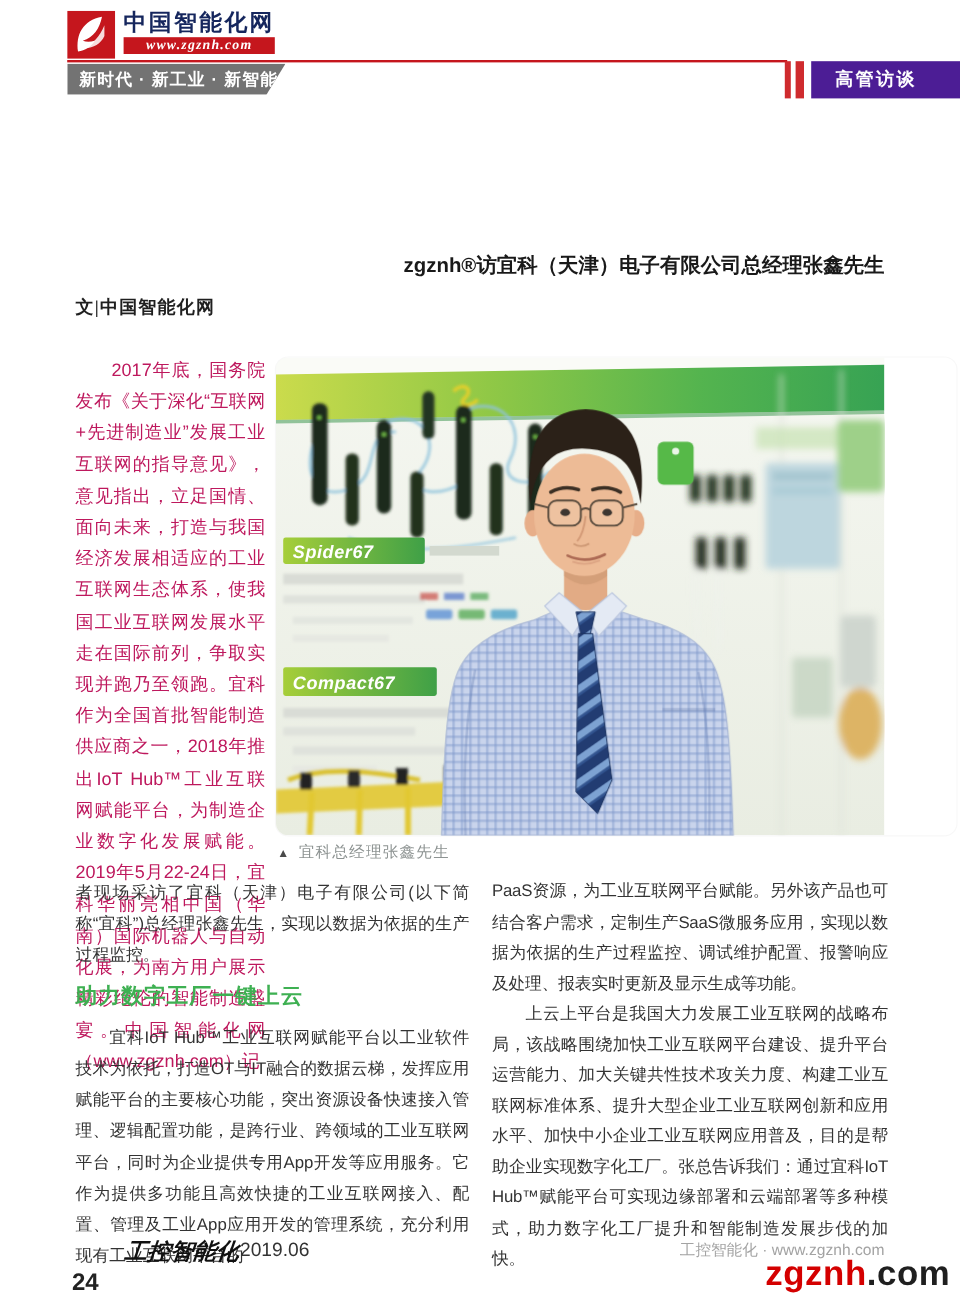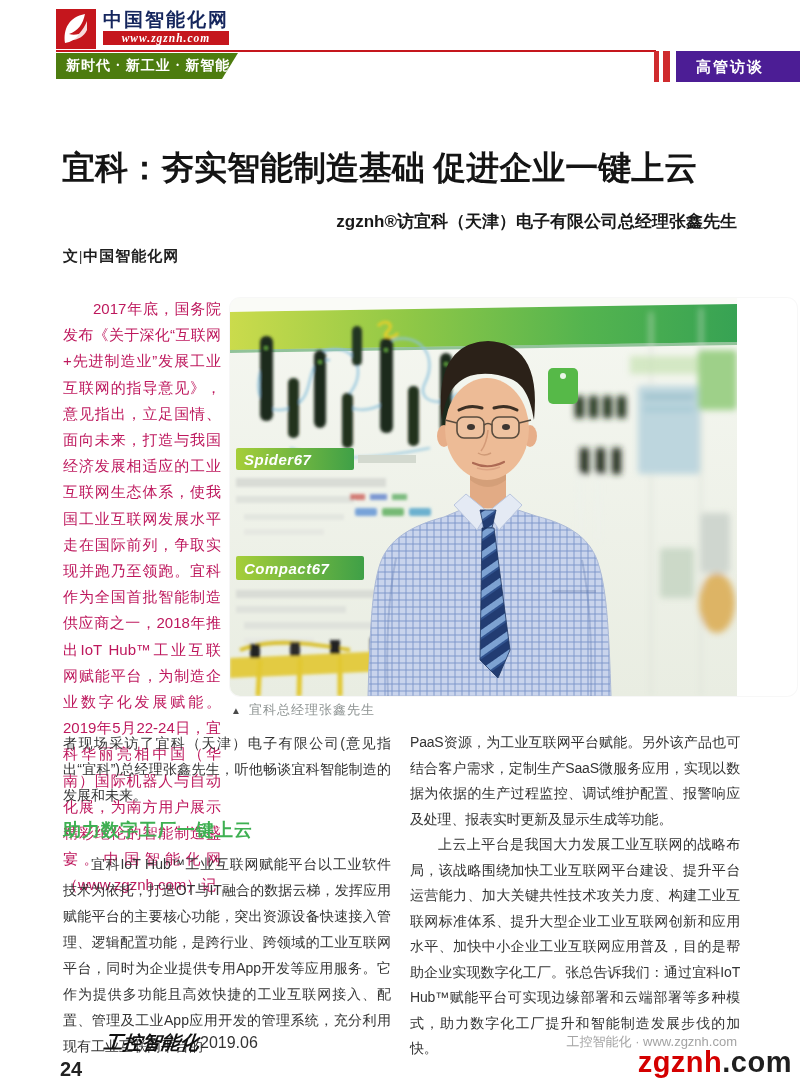--- a/index.html
+++ b/index.html
@@ -9,24 +9,24 @@
   
   .logo-wrap{position:absolute;left:56px;top:9px;display:flex;gap:7px;align-items:flex-start;}
   .logo-square{width:40px;height:40px;flex:0 0 auto;}
   .logo-texts{display:flex;flex-direction:column;justify-content:flex-end;}
   .site-name{font-family:"Liberation Serif","DejaVu Serif",serif;font-size:19px;font-weight:bold;
              color:#15265d;letter-spacing:2px;line-height:22px;}
   .site-url-bar{margin-top:0;background:#c5161d;color:#fff;font-family:"Liberation Serif",serif;
                 font-size:11.5px;font-weight:bold;font-style:italic;letter-spacing:1px;
                 padding:1px 5px;text-align:center;align-self:stretch;}
   .hairline{position:absolute;left:56px;top:50px;width:600px;height:2px;background:#c5161d;}
-  .banner-left{position:absolute;left:56px;top:53px;height:26px;width:182px;background:#4d7c0f;
+  .banner-left{position:absolute;left:56px;top:53px;height:26px;width:182px;background:#737373;
                color:#fff;font-size:14px;font-weight:bold;line-height:26px;padding-left:10px;
                letter-spacing:1px;box-sizing:border-box;
-               clip-path:polygon(0 0,100% 0,calc(100% - 16px) 100%,0 100%);font-family:Liberation Serif, serif;}
+               clip-path:polygon(0 0,100% 0,calc(100% - 16px) 100%,0 100%);}
   .stripe{position:absolute;top:51px;height:31px;background:#cf2b2e;}
   .stripe-a{left:654px;width:5px;}
   .stripe-b{left:663px;width:7px;}
   .banner-right{position:absolute;left:676px;right:0;top:51px;height:31px;background:#4c1d95;
                 color:#fff;font-size:15px;font-weight:bold;line-height:31px;padding-left:20px;
                 letter-spacing:2px;}
 
   
   .title{position:absolute;left:62px;top:146px;width:678px;white-space:nowrap;
          font-family:"Liberation Serif","DejaVu Serif",serif;font-size:33px;font-weight:bold;
@@ -82,21 +82,20 @@
       <span class="site-url-bar">www.zgznh.com</span>
     </div>
   </div>
 
   <div class="hairline"></div>
   <div class="banner-left">新时代 · 新工业 · 新智能</div>
   <div class="stripe stripe-a"></div>
   <div class="stripe stripe-b"></div>
   <div class="banner-right">高管访谈</div>
 
-  <h1 class="title" style="margin:0;">宜科：夯实智能制造基础 促进企业一键上云</h1>
   <div class="subtitle">zgznh®访宜科（天津）电子有限公司总经理张鑫先生</div>
   <div class="byline">文|中国智能化网</div>
 
   <div class="intro-col">2017年底，国务院发布《关于深化“互联网+先进制造业”发展工业互联网的指导意见》，意见指出，立足国情、面向未来，打造与我国经济发展相适应的工业互联网生态体系，使我国工业互联网发展水平走在国际前列，争取实现并跑乃至领跑。宜科作为全国首批智能制造供应商之一，2018年推出IoT Hub™工业互联网赋能平台，为制造企业数字化发展赋能。2019年5月22-24日，宜科华丽亮相中国（华南）国际机器人与自动化展，为南方用户展示精彩绝伦的智能制造盛宴。中国智能化网（www.zgznh.com）记</div>
 
   <div class="photo">
     <svg width="507" height="398" viewBox="0 0 507 398">
       <defs>
         <linearGradient id="bgGrad" x1="0" y1="0" x2="0" y2="1">
           <stop offset="0" stop-color="#f5f7f1"></stop>
@@ -245,21 +244,21 @@
         <path d="M247,170 Q258,174 270,169" stroke="rgba(210,150,120,0.6)" stroke-width="1.5" fill="none"></path>
       </g>
     </svg>
   </div>
 
   <div class="caption">
     <span class="tri">▲</span><span>宜科总经理张鑫先生</span>
   </div>
 
   <div class="col-left">
-    <p>者现场采访了宜科（天津）电子有限公司(意见指出“宜科”)总经理张鑫先生，听他畅谈宜科智能制造的发展和未来。</p>
+    <p>者现场采访了宜科（天津）电子有限公司(以下简称“宜科”)总经理张鑫先生，实现以数据为依据的生产过程监控。</p>
     <div class="heading">助力数字工厂一键上云</div>
     <p class="indent">宜科IoT Hub™工业互联网赋能平台以工业软件技术为依托，打造OT与IT融合的数据云梯，发挥应用赋能平台的主要核心功能，突出资源设备快速接入管理、逻辑配置功能，是跨行业、跨领域的工业互联网平台，同时为企业提供专用App开发等应用服务。它作为提供多功能且高效快捷的工业互联网接入、配置、管理及工业App应用开发的管理系统，充分利用现有工业互联网平台的</p>
   </div>
 
   <div class="col-right">
     <p>PaaS资源，为工业互联网平台赋能。另外该产品也可结合客户需求，定制生产SaaS微服务应用，实现以数据为依据的生产过程监控、调试维护配置、报警响应及处理、报表实时更新及显示生成等功能。</p>
     <p class="indent">上云上平台是我国大力发展工业互联网的战略布局，该战略围绕加快工业互联网平台建设、提升平台运营能力、加大关键共性技术攻关力度、构建工业互联网标准体系、提升大型企业工业互联网创新和应用水平、加快中小企业工业互联网应用普及，目的是帮助企业实现数字化工厂。张总告诉我们：通过宜科IoT Hub™赋能平台可实现边缘部署和云端部署等多种模式，助力数字化工厂提升和智能制造发展步伐的加快。</p>
   </div>
 
   <div class="footer-pageno">24</div>

